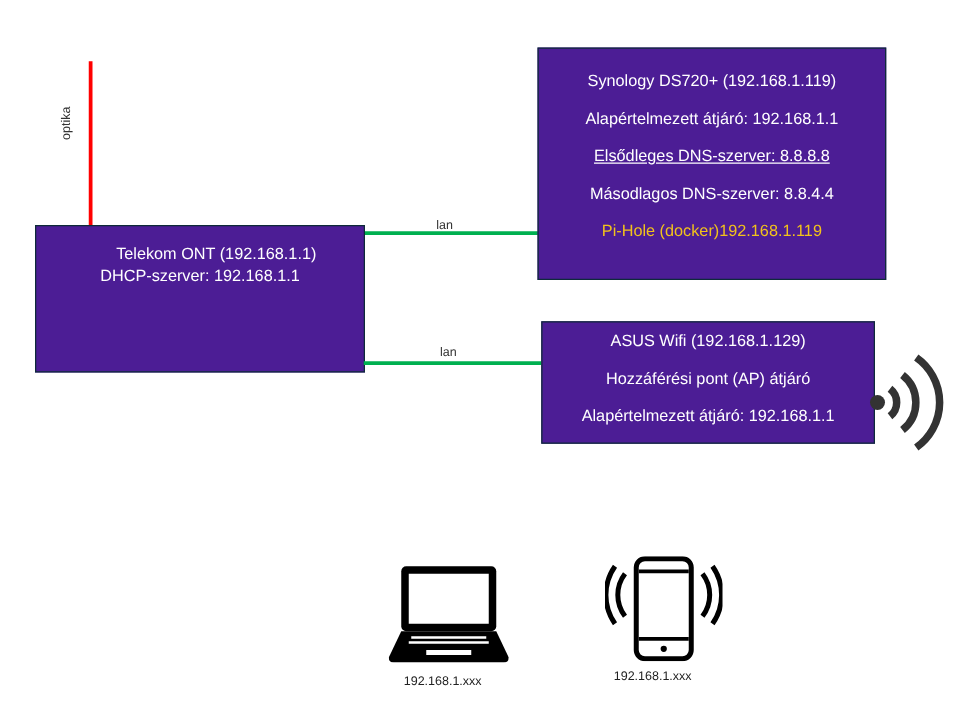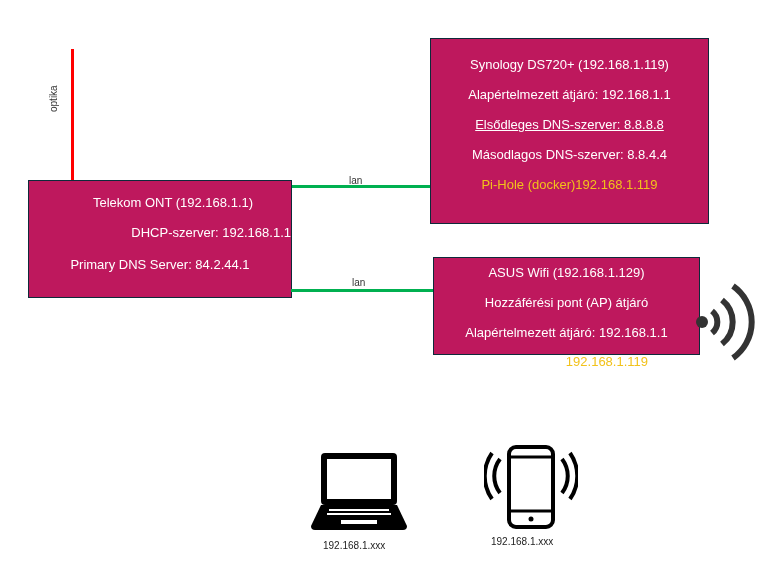--- a/index.html
+++ b/index.html
@@ -1,56 +1,52 @@
 <!DOCTYPE html>
 <html><head>
 <meta charset="utf-8">
 <style>
   html, body { margin:0; padding:0; }
   body { width:776px; height:567px; background:#ffffff; position:relative; overflow:hidden;
          font-family:"Liberation Sans", sans-serif; }
-  .box { position:absolute; background:#be185d; border:1px solid #0e2a3a; box-sizing:border-box; }
+  .box { position:absolute; background:#4c1d95; border:1px solid #0e2a3a; box-sizing:border-box; }
   .line { position:absolute; color:#ffffff; font-size:13px; text-align:center; left:0; right:0; white-space:nowrap; }
   .hl { color:#f2c21b; }
   .wire { position:absolute; }
   .lbl { position:absolute; font-size:10px; color:#333; }
   .cap { position:absolute; font-size:10px; color:#222; }
 </style>
 </head>
 <body>
 
 <div class="wire" style="left:71px;top:49px;width:3px;height:136px;background:#ff0000;"></div>
 <div class="lbl" style="left:48px;top:112px;transform:rotate(-90deg);transform-origin:left top;">optika</div>
 
 <div class="box" style="left:28px;top:180px;width:264px;height:118px;">
   <div class="line" style="top:14px;padding-left:26px;">Telekom ONT (192.168.1.1)</div>
-  <div class="line" style="top:44px;text-align:right;">DHCP-szerver: 192.168.1.1</div>
-  <div class="line" style="top:76px;">Primary DNS Server: 84.2.44.1</div>
+  <div class="line" style="top:32px;">DHCP-szerver: 192.168.1.1</div>
 </div>
 
 <div class="wire" style="left:292px;top:185px;width:142px;height:3px;background:#00b050;"></div>
 <div class="lbl" style="left:349px;top:175px;">lan</div>
 <div class="wire" style="left:291px;top:289px;width:142px;height:3px;background:#00b050;"></div>
 <div class="lbl" style="left:352px;top:277px;">lan</div>
 
 <div class="box" style="left:430px;top:38px;width:279px;height:186px;">
   <div class="line" style="top:18px;">Synology DS720+ (192.168.1.119)</div>
   <div class="line" style="top:48px;">Alapértelmezett átjáró: 192.168.1.1</div>
   <div class="line" style="top:78px;text-decoration:underline;">Elsődleges DNS-szerver: 8.8.8.8</div>
   <div class="line" style="top:108px;">Másodlagos DNS-szerver: 8.8.4.4</div>
   <div class="line hl" style="top:138px;">Pi-Hole (docker)192.168.1.119</div>
 </div>
 
 <div class="box" style="left:433px;top:257px;width:267px;height:98px;">
   <div class="line" style="top:7px;">ASUS Wifi (192.168.1.129)</div>
   <div class="line" style="top:37px;">Hozzáférési pont (AP) átjáró</div>
   <div class="line" style="top:67px;">Alapértelmezett átjáró: 192.168.1.1</div>
-  <div class="line" style="top:96px;">
-    <span>DNS szerver: </span><span class="hl">192.168.1.119</span>
-  </div>
 </div>
 
 <svg style="position:absolute;left:690px;top:278px;" width="70" height="90" viewBox="0 0 70 90">
   <circle cx="12" cy="44" r="6" fill="#333"></circle>
   <path d="M22 33 A14 14 0 0 1 22 55" stroke="#333" stroke-width="6" fill="none"></path>
   <path d="M32 22 A28 28 0 0 1 32 66" stroke="#333" stroke-width="6" fill="none"></path>
   <path d="M43 8 A44 44 0 0 1 43 80" stroke="#333" stroke-width="6" fill="none"></path>
 </svg>
 
 <svg style="position:absolute;left:311px;top:450px;" width="96" height="80" viewBox="0 0 96 80">

